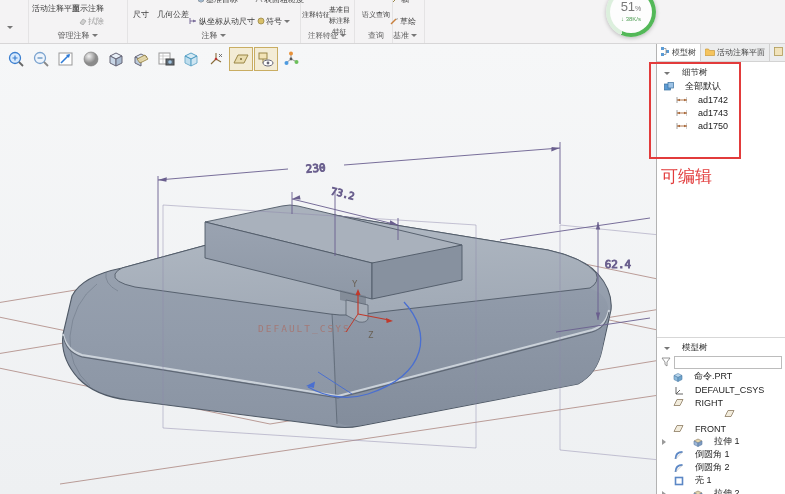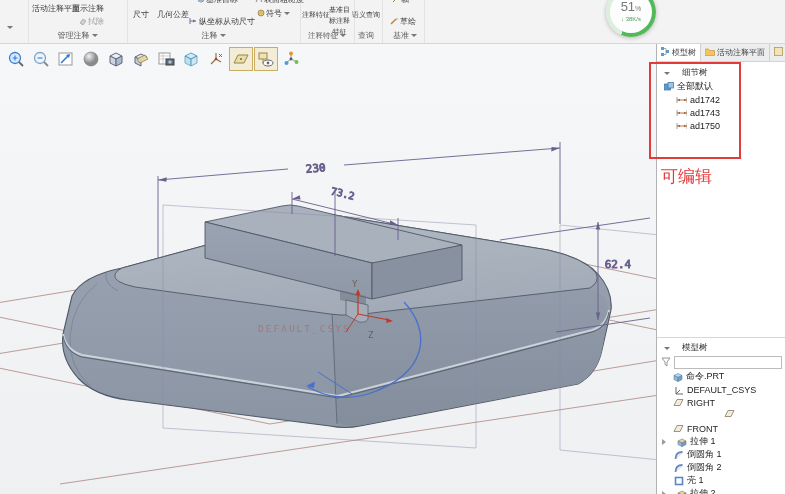--- a/index.html
+++ b/index.html
@@ -37,21 +37,21 @@
   .gbtn.pressed{background:#f3ecd6;border:1px solid #c9ad62;}
   .scene{position:absolute;left:0;top:0;}
   
   .rightpanel{position:absolute;left:656px;top:44px;width:129px;height:450px;background:#ffffff;
               border-left:1px solid #b3b3b3;font-size:9px;color:#222;}
   .ptabs{display:flex;height:17px;background:#ecedee;border-bottom:1px solid #d3d3d3;overflow:hidden;}
   .ptab{display:flex;align-items:center;gap:2px;padding:0 4px;font-size:8px;color:#444;
         border-right:1px solid #d0d0d0;white-space:nowrap;}
   .ptab.active{background:#ffffff;}
   .sec-h{display:flex;align-items:center;gap:12px;height:14px;padding-left:5px;font-size:8.5px;color:#333;}
-  .trow{display:flex;align-items:center;gap:3px;height:13px;white-space:nowrap;overflow:hidden;}
+  .trow{display:flex;align-items:center;gap:11px;height:13px;white-space:nowrap;overflow:hidden;}
   .tic{display:inline-flex;width:11px;justify-content:center;flex:none;}
   .tri-r{display:inline-block;width:0;height:0;border-top:3px solid transparent;
          border-bottom:3px solid transparent;border-left:4px solid #9a9a9a;flex:none;}
   .sp{display:inline-block;width:4px;flex:none;}
   .detail-sec{height:276px;border-bottom:1px solid #d7d7d7;padding-top:4px;box-sizing:border-box;}
   .model-sec{padding-top:3px;}
   .filterrow{display:flex;align-items:center;gap:3px;height:15px;padding:0 4px 0 4px;}
   .filterbox{flex:1;height:11px;border:1px solid #bcbcbc;background:#fff;}
   
   .redbox{position:absolute;left:649px;top:62px;width:88px;height:93px;border:2px solid #e23b3b;z-index:30;}
@@ -84,33 +84,33 @@
               <circle cx="4" cy="4" r="3" fill="none" stroke="#7a7a7a"></circle>
               <path d="M1,4 a3,3 0 0 0 6,0 z" fill="#9fb6cc"></path>
             </svg></span><span>基准目标</span></div>
       <div class="rbtn" style="left:62px;top:16px;"><span class="micon"><svg width="9" height="8">
               <path d="M1,1 v6 M1,4 h6" stroke="#7a6d9a" fill="none"></path>
               <path d="M7,4 l-3,-1.6 v3.2 z" fill="#7a6d9a"></path>
             </svg></span><span>纵坐标从动尺寸</span></div>
       <div class="cutbtn" style="left:128px;"><span class="micon"><svg width="8" height="8">
               <path d="M1,7 L4,1 L7,7" stroke="#8a8a8a" fill="none"></path>
             </svg></span><span>表面粗糙度</span></div>
-      <div class="rbtn" style="left:130px;top:8px;"><span class="micon"><svg width="8" height="8">
+      <div class="rbtn" style="left:130px;top:16px;"><span class="micon"><svg width="8" height="8">
               <circle cx="4" cy="4" r="3" fill="#d9c06a" stroke="#9a8646" stroke-width="0.8"></circle>
             </svg></span><span>符号</span><i class="tri-d"></i></div>
       <div class="rlabel"><span>注释</span><i class="tri-d"></i></div>
     </div>
 
     <div class="rgroup" style="left:300px;width:54px;">
       <div class="rbtn" style="left:2px;top:9px;font-size:7px;">注释特征</div>
       <div class="rbtn" style="left:26px;top:4px;width:27px;font-size:7px;white-space:normal;">基准目标注释特征</div>
       <div class="rlabel" style="font-size:7.5px;"><span>注释特征</span><i class="tri-d"></i></div>
     </div>
 
-    <div class="rgroup" style="left:350px;width:32px;">
+    <div class="rgroup" style="left:360px;width:32px;">
       <div class="rbtn" style="left:2px;top:9px;font-size:7px;">语义查询</div>
       <div class="rlabel"><span>查询</span></div>
     </div>
 
     <div class="rgroup" style="left:386px;width:38px;">
       <div class="cutbtn" style="left:6px;"><span class="micon"><svg width="8" height="8">
               <path d="M1,7 L7,1" stroke="#9a8646"></path>
             </svg></span><span>轴</span></div>
       <div class="rbtn" style="left:4px;top:16px;"><span class="micon"><svg width="9" height="8">
               <path d="M1,7 L6,2" stroke="#c77f3b" stroke-width="1.4"></path>

